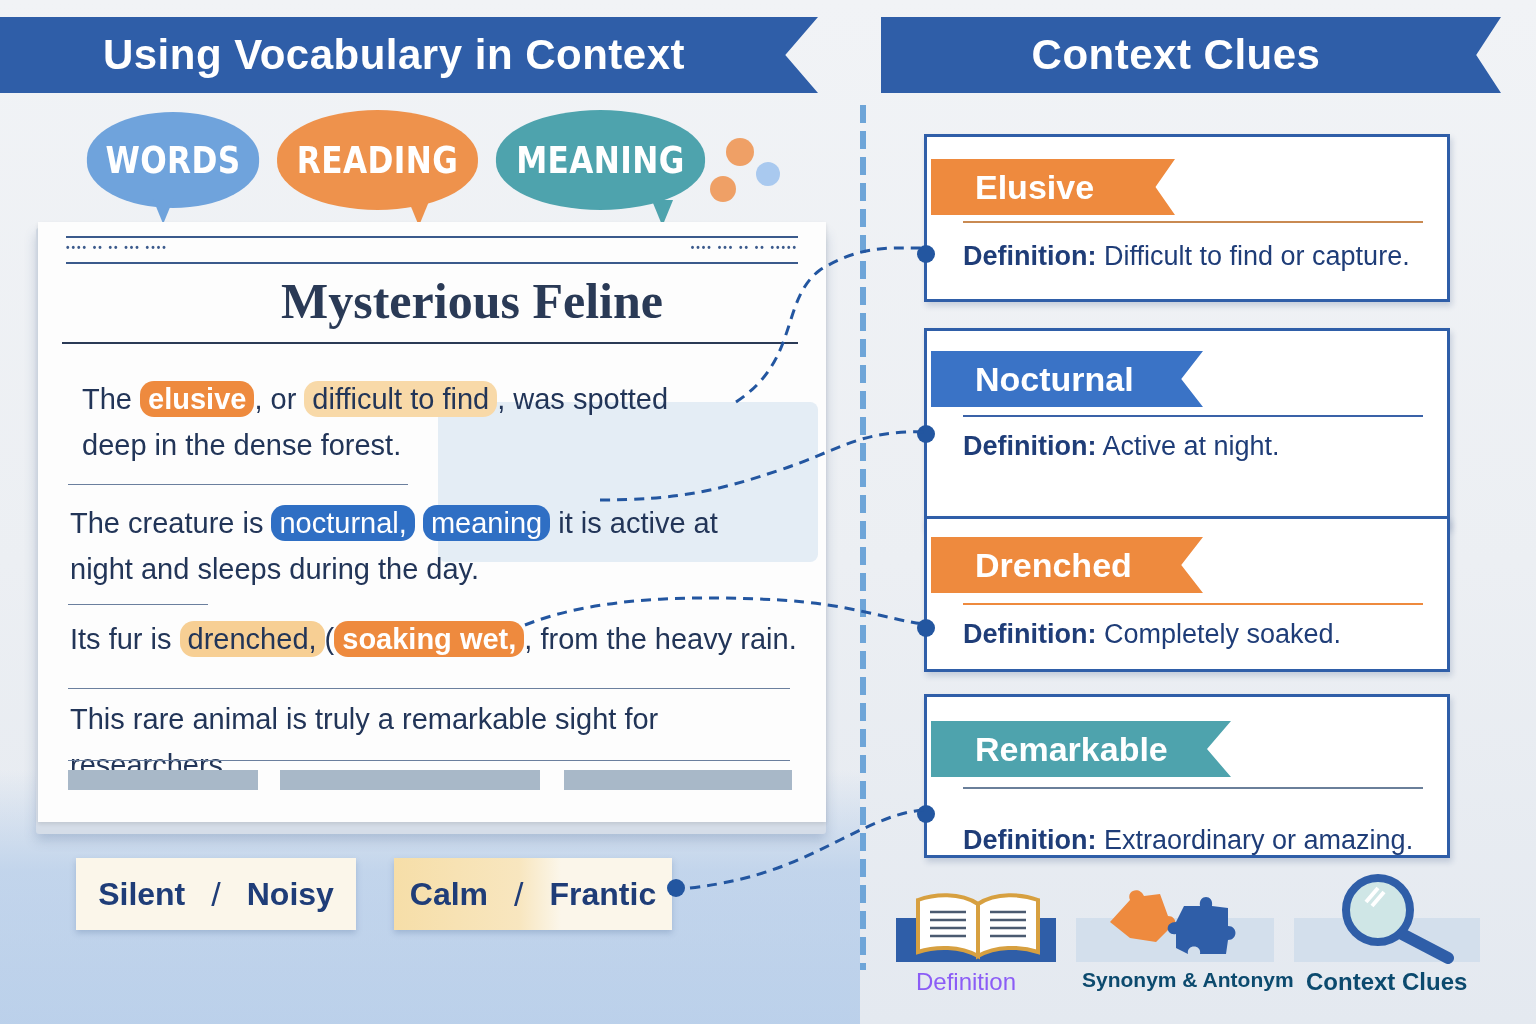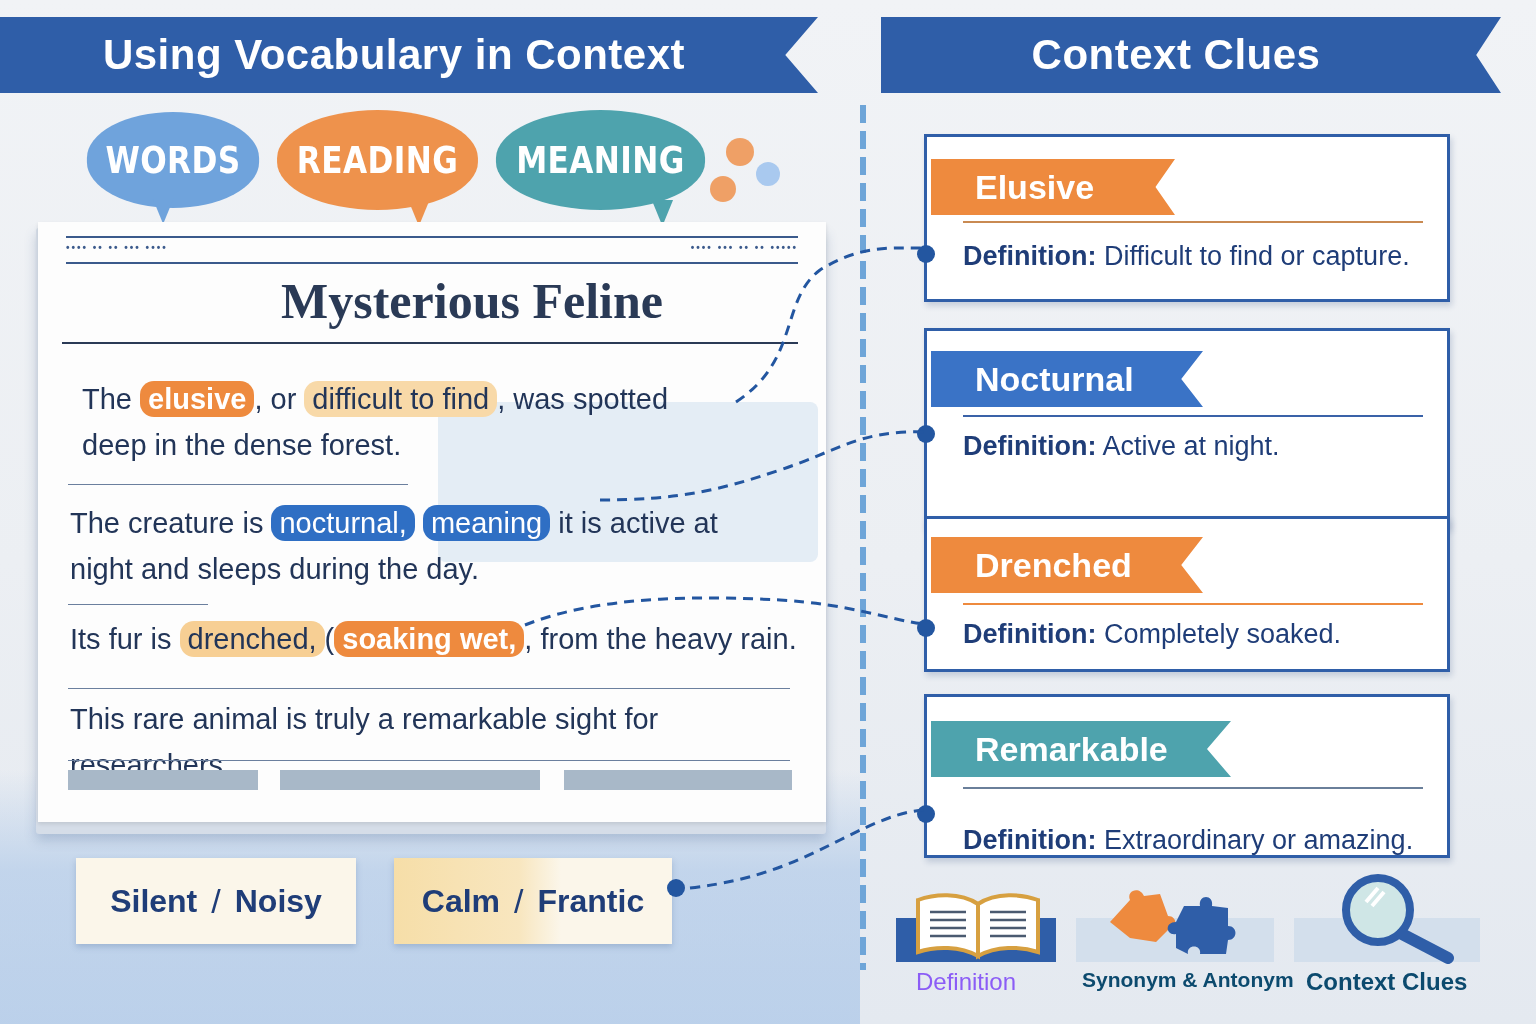--- a/index.html
+++ b/index.html
@@ -55,23 +55,23 @@
   .hl { padding: 2px 8px; border-radius: 14px; }
   .hl-orange { background: #ee8a3e; color: #fff; font-weight: 700; }
   .hl-peach { background: #f8d9a8; }
   .hl-blue { background: #2f6fc4; color: #fff; }
   .hl-peach-soft { background: #f7cf94; }
   .wash { position: absolute; left: 400px; top: 180px; width: 380px; height: 160px;
     background: rgba(180,205,230,0.35); border-radius: 8px; }
   .footer-bar { position: absolute; top: 548px; height: 20px; background: #a8b8c8; }
 
   
-  .ant-card { position: absolute; top: 858px; height: 86px; background: #fbf6ea;
+  .ant-card { position: absolute; top: 858px; height: 72px; background: #fbf6ea;
     box-shadow: 0 3px 6px rgba(60,90,140,0.25); display: flex; align-items: center; justify-content: center;
-    font-size: 32px; font-weight: 700; color: #1f3d78; gap: 14px; }
+    font-size: 32px; font-weight: 700; color: #1f3d78; gap: 26px; }
   .ant-card .slash { font-weight: 400; font-size: 34px; }
   .ant-bg { position: absolute; left: 0; top: 770px; width: 860px; height: 254px;
     background: linear-gradient(180deg, rgba(180,205,235,0) 0%, rgba(170,198,232,0.6) 40%, rgba(170,198,232,0.7) 100%); }
 
   
   .divider { position: absolute; left: 860px; top: 105px; width: 6px; height: 865px;
     background: repeating-linear-gradient(180deg, #6ea5d8 0 18px, transparent 18px 26px); }
 
   
   .def-card { position: absolute; left: 924px; width: 526px; background: #fff;

